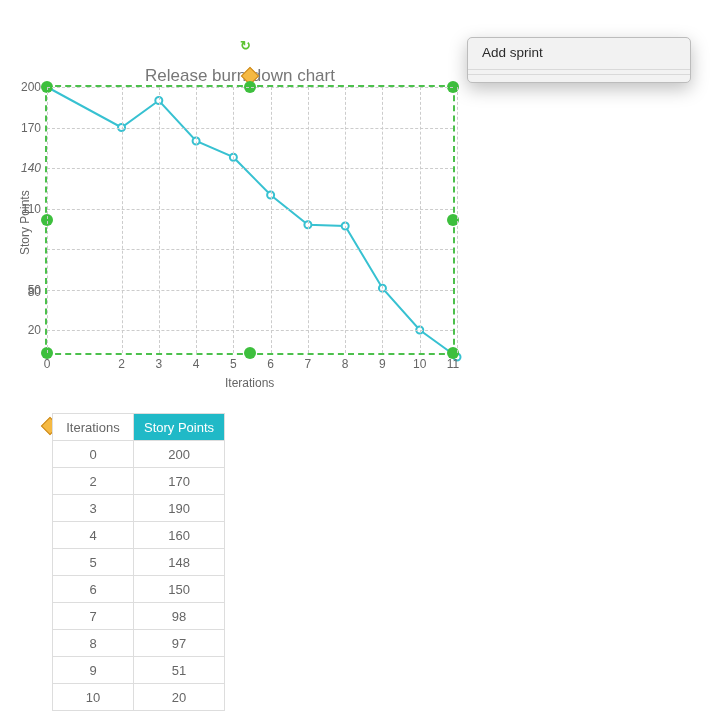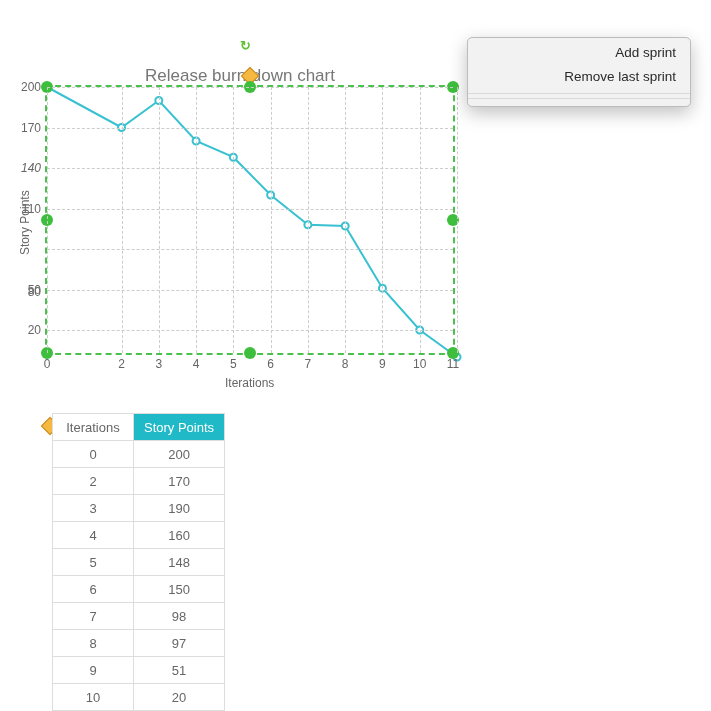--- a/index.html
+++ b/index.html
@@ -107,21 +107,20 @@
     border-radius: 5px;
     box-shadow: 0 6px 18px rgba(0,0,0,0.25);
     font-size: 13.5px;
     color: #2a2a2a;
     overflow: hidden;
   }
   .menu-item {
     padding: 3px 14px;
     line-height: 18px;
     cursor: default;
-    text-align: right;
   }
   .menu-sep {
     border-top: 1px solid #d9d9d9;
     margin: 4px 0;
   }
   .menu-item.highlight {
     background: #3b8fe8;
     color: #fff;
   }
 
@@ -217,21 +216,20 @@
     <div class="vgrid" style="top: 0px; left: 410px;"></div>
     <div class="xtick" style="left: 406px;">11</div>
   </div>
 
 <div class="axis-label-y" id="ylabel" style="left: 18px; top: 255px;">Story Points</div>
 <div class="axis-label-x" id="xlabel" style="left: 225px; top: 376px;">Iterations</div>
 
 <div class="context-menu" id="context-menu" style="left: 467px; top: 37px;">
     <div style="height: 3px;"></div>
     <div class="menu-item">Add sprint</div>
-    <div class="menu-item">Remove last sprint</div>
     <div class="menu-sep"></div>
     <div class="menu-sep"></div>
     <div style="height: 3px;"></div>
   </div>
 
 <div class="diamond" id="diamond-table" style="left: 50px; top: 426px;"></div>
 
 <table class="data-table" id="data-table" style="left: 52px; top: 413px;">
     <thead>
       <tr>

